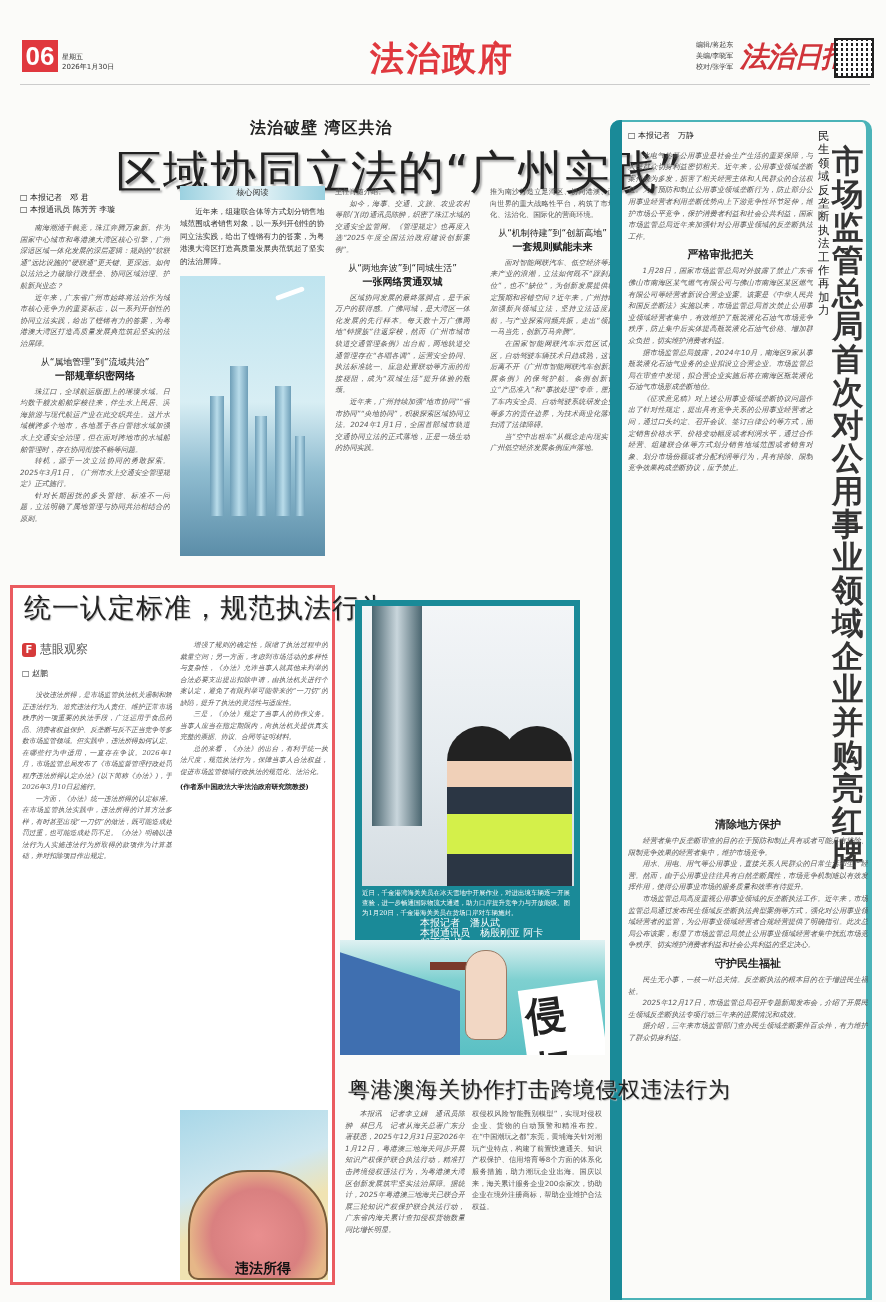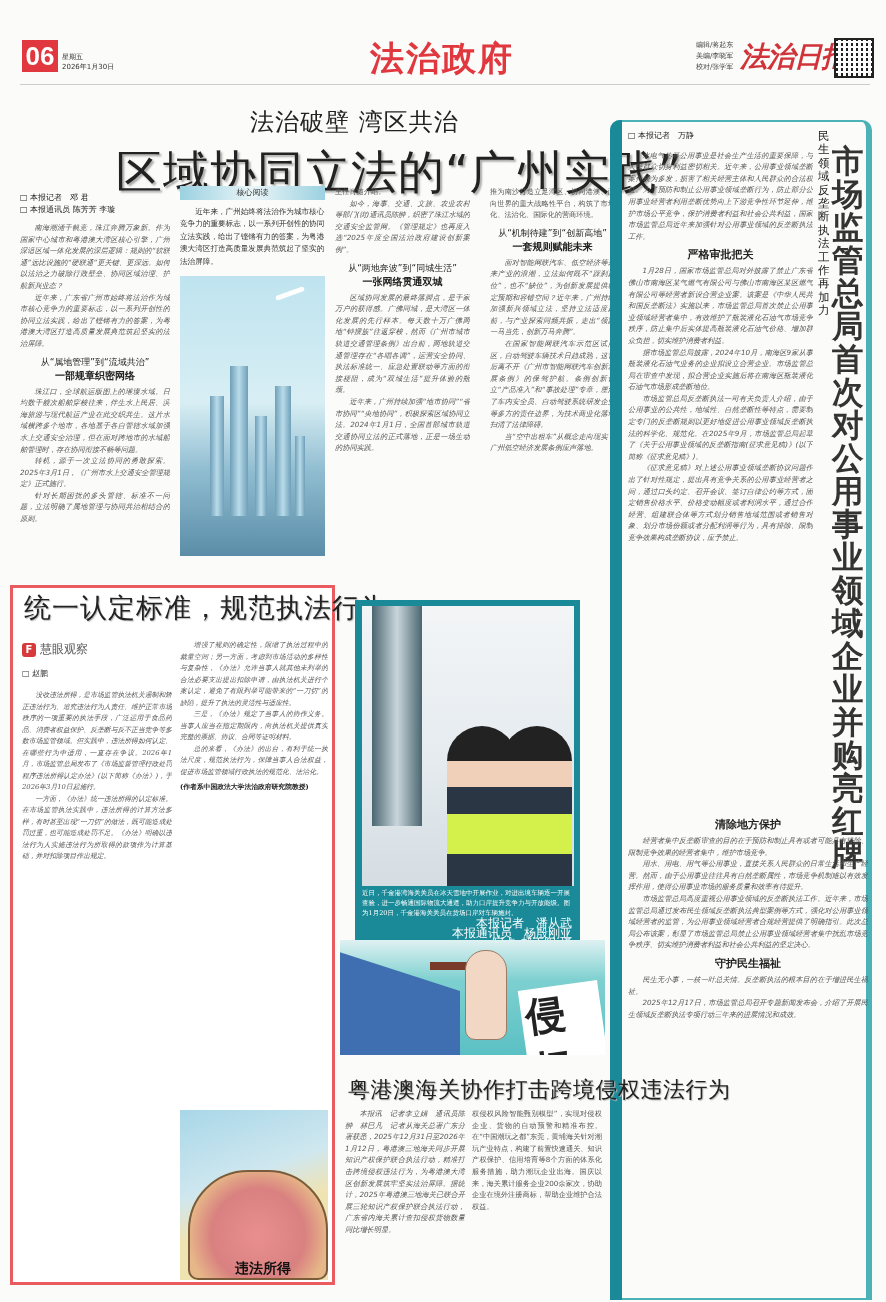--- a/index.html
+++ b/index.html
@@ -8,21 +8,21 @@
   .pagenum { left: 22px; top: 40px; width: 36px; height: 32px; background: #e0383e; color: #fff; font: bold 26px "Liberation Sans", sans-serif; text-align: center; line-height: 32px; }
   .date { left: 62px; top: 52px; font-size: 7px; line-height: 10px; color: #333; }
   .section-title { left: 370px; top: 36px; font: bold 34px "DejaVu Sans", sans-serif; color: #e0383e; letter-spacing: 2px; }
   .editors { left: 696px; top: 40px; font-size: 7px; line-height: 11px; color: #444; }
   .masthead { left: 740px; top: 38px; font: bold italic 28px "DejaVu Serif", serif; color: #d0343a; letter-spacing: -1px; }
   .qr { left: 834px; top: 38px; width: 40px; height: 40px; background:
         repeating-linear-gradient(0deg,#222 0 3px,#fff 3px 5px),
         repeating-linear-gradient(90deg,#222 0 2px,#fff 2px 5px); background-blend-mode: lighten; border: 2px solid #222; }
   .rule { left: 20px; top: 84px; width: 850px; height: 1px; background: #ccc; }
 
-  .kicker { left: 250px; top: 106px; font-size: 24px; font-weight: normal; color: #222; letter-spacing: 1px; }
+  .kicker { left: 250px; top: 118px; font-size: 16px; font-weight: bold; color: #222; letter-spacing: 1px; }
   .headline { left: 116px; top: 142px; font-size: 46px; color: #222; letter-spacing: 1px; font-family: "DejaVu Sans", sans-serif; text-shadow: 2px 2px 2px #aaa; }
 
   .byline { left: 20px; top: 192px; font-size: 8px; line-height: 12px; color: #222; }
   .col { font-size: 7.2px; line-height: 11.6px; color: #555; text-align: justify; overflow: hidden; }
   .col p { text-indent: 2em; font-style: italic; }
   .subhead { text-align: center; font-size: 9px; color: #222; margin: 6px 0 4px; line-height: 13px; }
   .subhead b { display:block; font-size: 10px; }
 
   .core-box { left: 180px; top: 186px; width: 145px; }
   .core-title { height: 14px; background: linear-gradient(90deg,#9bd1e0,#eaf5f8,#9bd1e0); text-align:center; font-size: 8px; line-height: 14px; color:#333; }
@@ -41,21 +41,21 @@
   .wisdom { left: 22px; top: 641px; font-size: 12px; color: #555; }
   .wisdom-icon { display:inline-block; width:14px; height:14px; background:#d63a3a; color:#fff; font-size:10px; font-weight:bold; text-align:center; line-height:14px; border-radius:3px; margin-right:4px; vertical-align:middle; }
   .cartoon { left: 180px; top: 1110px; width: 148px; height: 170px; background: linear-gradient(160deg,#a8d7e8 0%,#cfe7ef 40%,#f0e3b2 60%); overflow:hidden; }
   .bag { position:absolute; left:8px; top:60px; width:140px; height:110px; border-radius:60px 60px 10px 10px; background: radial-gradient(circle at 50% 60%,#e98f8f 0%,#d98080 50%,#e6b788 75%); border:2px solid #7a5c3a; }
   .bag-label { position:absolute; left:55px; top:150px; font-size:14px; font-weight:bold; color:#111; }
 
   .photo-frame { left: 355px; top: 600px; width: 225px; height: 360px; background: #1a8a98; }
   .photo { left: 362px; top: 606px; width: 212px; height: 280px; background: linear-gradient(180deg,#f3f5f7 0%,#e5ebef 55%,#d5dde2 100%); overflow:hidden; }
   .officer { position:absolute; bottom:0; width:70px; height:160px; border-radius: 35px 35px 0 0; background: linear-gradient(180deg,#222 0 22%,#f0d0b8 22% 38%,#2b3644 38% 55%,#d4f04a 55% 80%,#2b3644 80%); }
   .photo-caption { left: 362px; top: 888px; width: 212px; font-size: 6.5px; line-height: 10px; color: #fff; font-family: "DejaVu Serif", serif; }
-  .photo-credit { left: 440px; top: 920px; font-size: 12px; line-height: 10px; color: #fff; text-align: right; width: 132px; }
+  .photo-credit { left: 420px; top: 920px; font-size: 10px; line-height: 10px; color: #fff; text-align: left; width: 132px; }
 
   .illus { left: 340px; top: 940px; width: 265px; height: 115px; background: linear-gradient(180deg,#dff1f2 0%,#7ed0d0 35%,#5ac0c4 100%); overflow:hidden; }
   .illus-sleeve { position:absolute; left:-10px; top:30px; width:130px; height:110px; background:#3f6fb0; transform: skewY(18deg); }
   .illus-hand { position:absolute; left:125px; top:10px; width:42px; height:90px; background:#f2d7c4; border-radius:20px 20px 10px 10px; border:1px solid #9a7b66; }
   .illus-word { position:absolute; left:185px; top:45px; font-size:40px; font-weight:bold; color:#222; transform: rotate(-8deg); background:#fff; padding:0 4px; }
   .ship { position:absolute; left:90px; top:22px; width:50px; height:8px; background:#7a3a2a; }
 
   .bottom-title { left: 348px; top: 1075px; font-size: 22px; color: #222; letter-spacing: 0.5px; text-shadow: 1px 1px 1px #bbb; }
   .bottom-byline { font-size: 7.2px; }
 </style>
@@ -92,21 +92,21 @@
     <span>从“属地管理”到“流域共治”</span>
     <b>一部规章织密网络</b>
   </div>
   <p>珠江口，全球航运版图上的璀璨水域。日均数千艘次船舶穿梭往来，伴生水上民居、滨海旅游与现代航运产业在此交织共生。这片水域横跨多个地市，各地基于各自管辖水域加强水上交通安全治理，但在面对跨地市的水域船舶管理时，存在协同衔接不畅等问题。</p>
   <p>转机，源于一次立法协同的勇敢探索。2025年3月1日，《广州市水上交通安全管理规定》正式施行。</p>
   <p>针对长期困扰的多头管辖、标准不一问题，立法明确了属地管理与协同共治相结合的原则。</p>
 </div>
 
 <div class="abs core-box">
   <div class="core-title">核心阅读</div>
-  <div class="core-text">近年来，广州始终将法治作为城市核心竞争力的重要标志，以一系列开创性的协同立法实践，给出了铿锵有力的答案，为粤港澳大湾区打造高质量发展典范筑起了坚实的法治屏障。</div>
+  <div class="core-text">近年来，组建联合体等方式划分销售地域范围或者销售对象，以一系列开创性的协同立法实践，给出了铿锵有力的答案，为粤港澳大湾区打造高质量发展典范筑起了坚实的法治屏障。</div>
 </div>
 <div class="abs skyline">
   <div class="plane"></div>
   <div class="tower" style="left:30px;width:14px;height:120px;"></div>
   <div class="tower" style="left:50px;width:18px;height:150px;"></div>
   <div class="tower" style="left:75px;width:12px;height:100px;"></div>
   <div class="tower" style="left:95px;width:16px;height:130px;"></div>
   <div class="tower" style="left:115px;width:10px;height:80px;"></div>
 </div>
 <div class="abs col" style="left:180px; top:560px; width:145px; height:20px;"></div>
@@ -136,31 +136,31 @@
 <div class="abs right-box"></div>
 <div class="abs right-tab"></div>
 <div class="abs vert-kicker">民生领域反垄断执法工作再加力</div>
 <div class="abs vert-title">市场监管总局首次对公用事业领域企业并购亮红牌</div>
 <div class="abs col" style="left:628px; top:130px; width:185px; height:680px;">
   <div style="color:#222;font-size:8px;margin-bottom:8px;">□ 本报记者　万静</div>
   <p>水电气热等公用事业是社会生产生活的重要保障，与人民群众切身利益密切相关。近年来，公用事业领域垄断案件较为多发，损害了相关经营主体和人民群众的合法权益。为了预防和制止公用事业领域垄断行为，防止部分公用事业经营者利用垄断优势向上下游竞争性环节延伸，维护市场公平竞争，保护消费者利益和社会公共利益，国家市场监管总局近年来加强针对公用事业领域的反垄断执法工作。</p>
   <div class="subhead" style="font-size:11px;font-weight:bold;">严格审批把关</div>
   <p>1月28日，国家市场监管总局对外披露了禁止广东省佛山市南海区某气燃气有限公司与佛山市南海区某区燃气有限公司等经营者新设合营企业案。该案是《中华人民共和国反垄断法》实施以来，市场监管总局首次禁止公用事业领域经营者集中，有效维护了瓶装液化石油气市场竞争秩序，防止集中后实体提高瓶装液化石油气价格、增加群众负担，切实维护消费者利益。</p>
   <p>据市场监管总局披露，2024年10月，南海区9家从事瓶装液化石油气业务的企业拟设立合营企业。市场监管总局在审查中发现，拟合营企业实施后将在南海区瓶装液化石油气市场形成垄断地位。</p>
-  <p>市场监管总局反垄断执法一司有关负责人介绍，由于公用事业的公共性，地域性、自然垄断性等特点，需要制定专门的反垄断规则以更好地促进公用事业领域反垄断执法的科学化、规范化。在2025年9月，市场监管总局起草了《关于公用事业领域的反垄断指南(征求意见稿)》(以下简称《征求意见稿》)。</p>
   <p>《征求意见稿》对上述公用事业领域垄断协议问题作出了针对性规定，提出具有竞争关系的公用事业经营者之间，通过口头约定、召开会议、签订自律公约等方式，固定销售价格水平、价格变动幅度或者利润水平，通过合作经营、组建联合体等方式划分销售地域范围或者销售对象、划分市场份额或者分配利润等行为，具有排除、限制竞争效果构成垄断协议，应予禁止。</p>
 </div>
 <div class="abs col" style="left:628px; top:812px; width:240px; height:480px;">
   <div class="subhead" style="font-size:11px;font-weight:bold;">清除地方保护</div>
   <p>经营者集中反垄断审查的目的在于预防和制止具有或者可能具有排除、限制竞争效果的经营者集中，维护市场竞争。</p>
   <p>用水、用电、用气等公用事业，直接关系人民群众的日常生活和生产经营。然而，由于公用事业往往具有自然垄断属性，市场竞争机制难以有效发挥作用，使得公用事业市场的服务质量和效率有待提升。</p>
   <p>市场监管总局高度重视公用事业领域的反垄断执法工作。近年来，市场监管总局通过发布民生领域反垄断执法典型案例等方式，强化对公用事业领域经营者的监管，为公用事业领域经营者合规经营提供了明确指引。此次总局公布该案，彰显了市场监管总局禁止公用事业领域经营者集中扰乱市场竞争秩序、切实维护消费者利益和社会公共利益的坚定决心。</p>
   <div class="subhead" style="font-size:11px;font-weight:bold;">守护民生福祉</div>
   <p>民生无小事，一枝一叶总关情。反垄断执法的根本目的在于增进民生福祉。</p>
   <p>2025年12月17日，市场监管总局召开专题新闻发布会，介绍了开展民生领域反垄断执法专项行动三年来的进展情况和成效。</p>
+  <p>据介绍，三年来市场监管部门查办民生领域垄断案件百余件，有力维护了群众切身利益。</p>
 </div>
 
 <div class="abs red-box"></div>
 <div class="abs red-title">统一认定标准，规范执法行为</div>
 <div class="abs wisdom">
   <span class="wisdom-icon">F</span><span>慧眼观察</span>
 </div>
 <div class="abs" style="left:22px; top:668px; font-size:8px; color:#333;">□ 赵鹏</div>
 <div class="abs col" style="left:22px; top:690px; width:150px; height:585px; font-family:'DejaVu Serif',serif; font-size:6.8px; line-height:11.5px;">
   <p>没收违法所得，是市场监管执法机关遏制和矫正违法行为、追究违法行为人责任、维护正常市场秩序的一项重要的执法手段，广泛运用于食品药品、消费者权益保护、反垄断与反不正当竞争等多数市场监管领域。但实践中，违法所得如何认定、在哪些行为中适用，一直存在争议。2026年1月，市场监管总局发布了《市场监督管理行政处罚程序违法所得认定办法》(以下简称《办法》)，于2026年3月10日起施行。</p>

